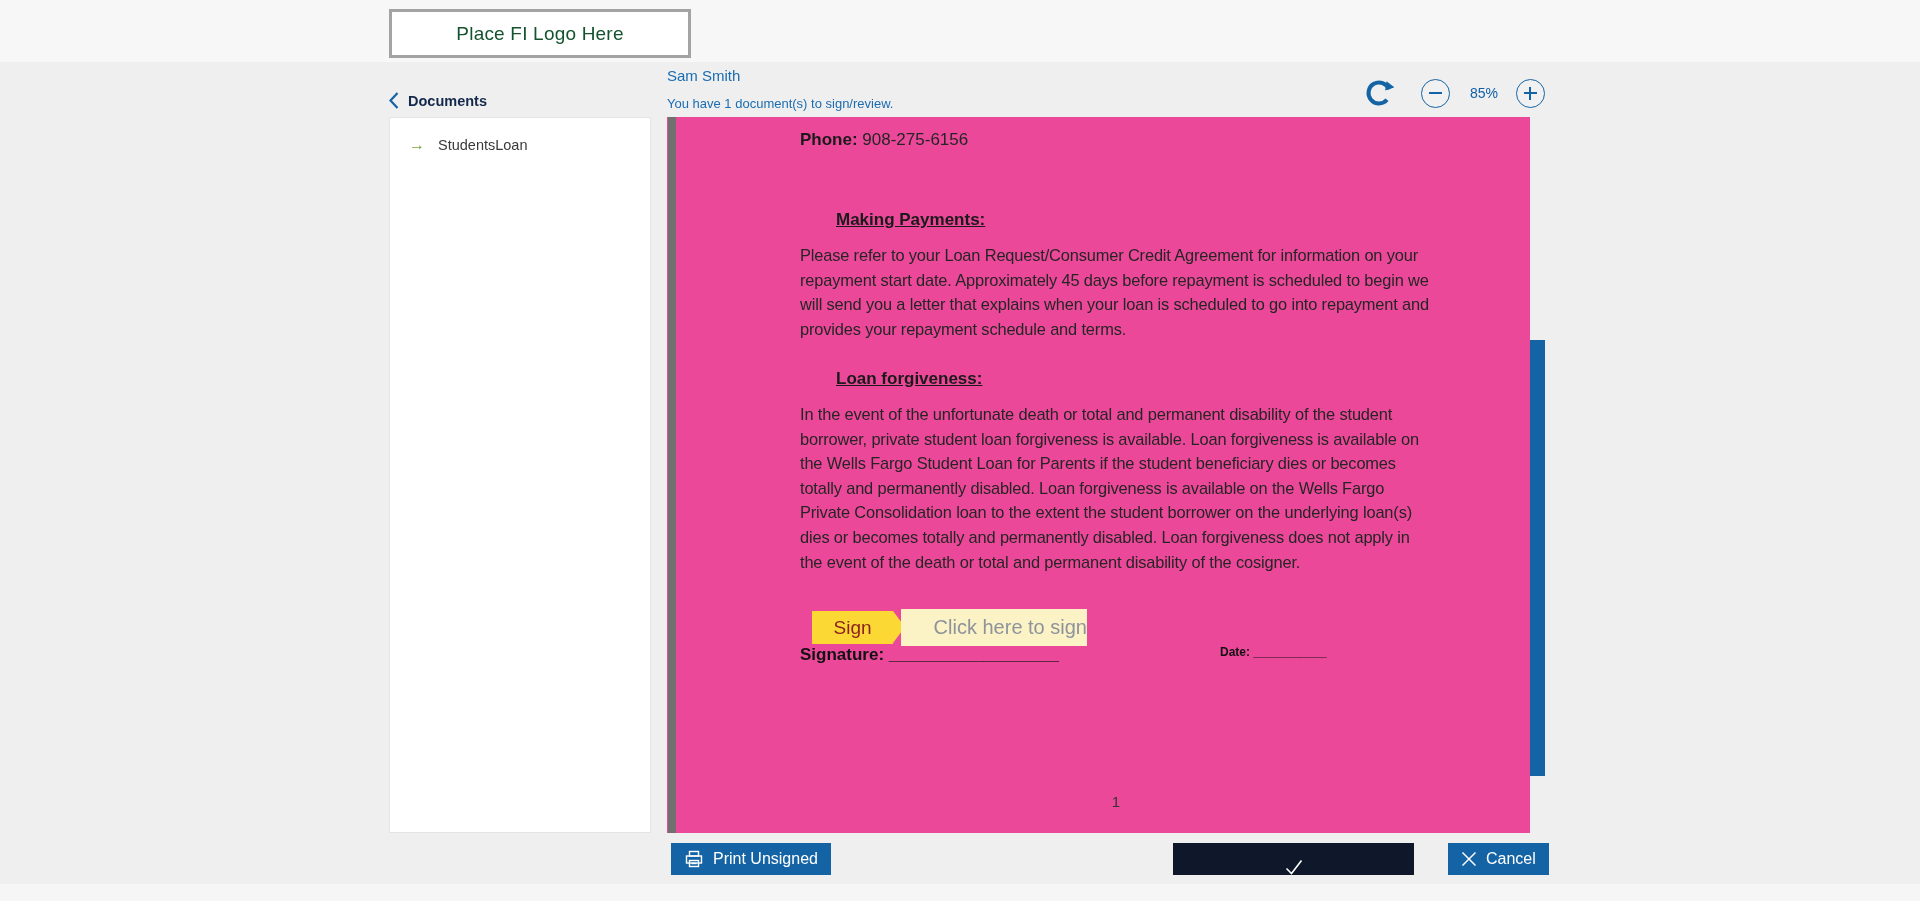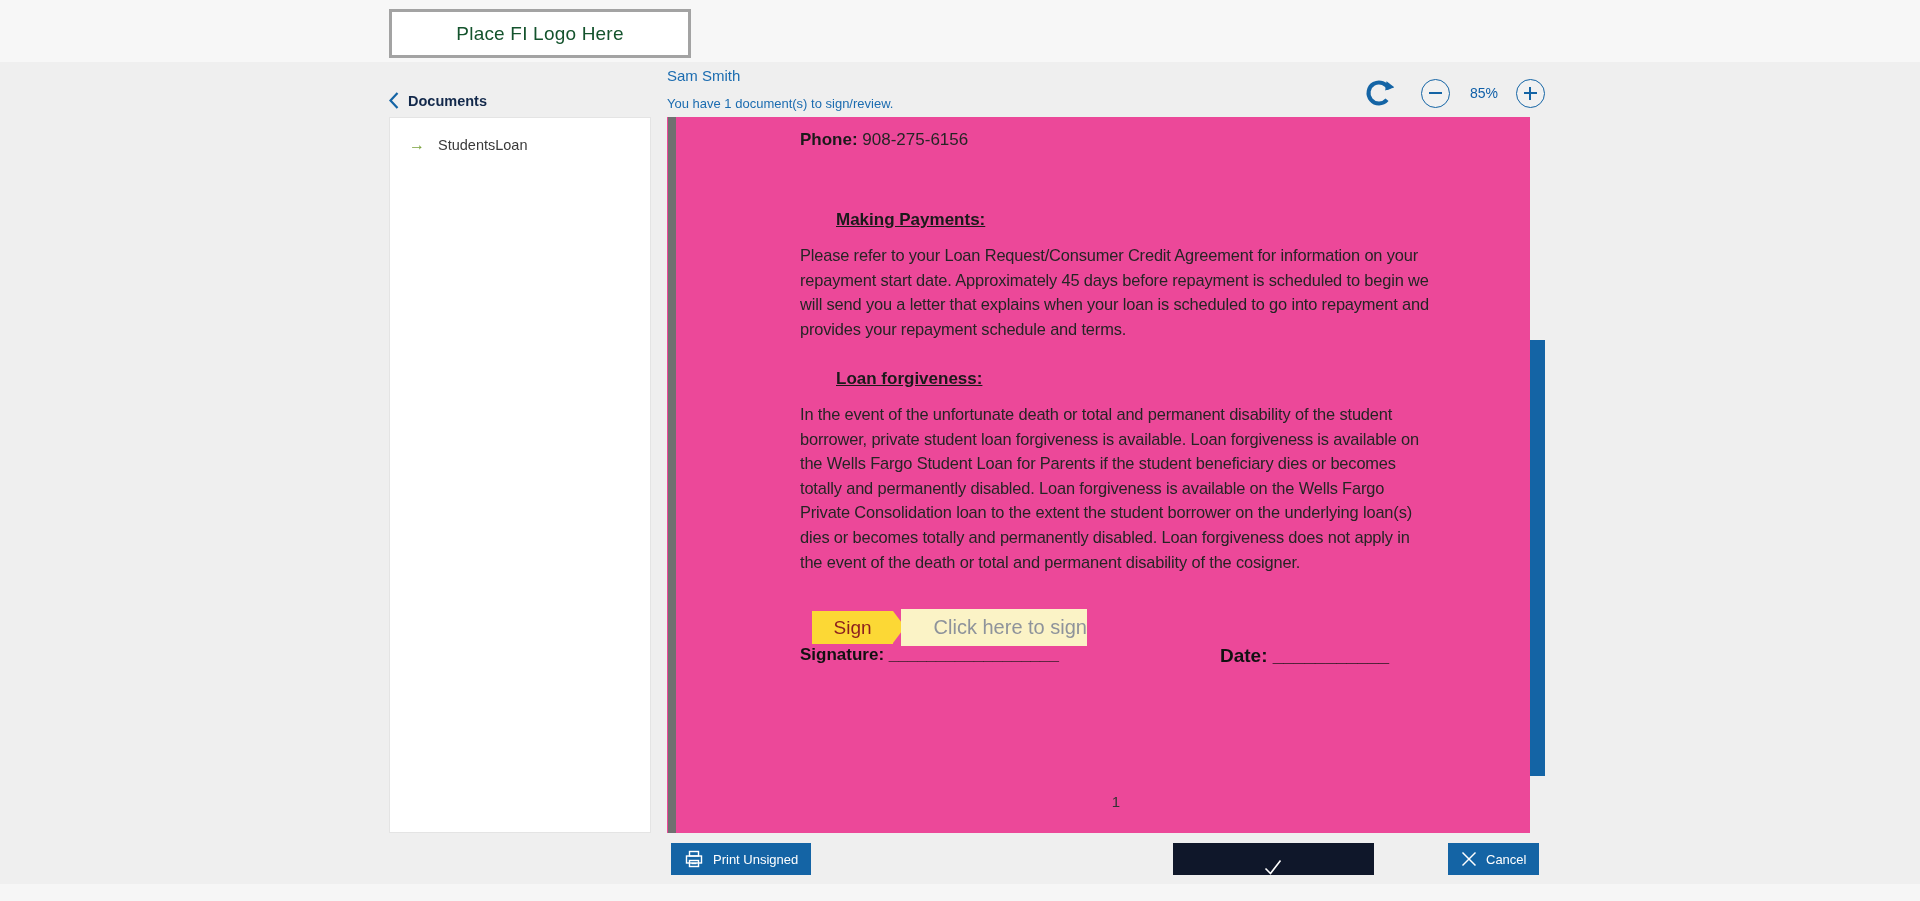--- a/index.html
+++ b/index.html
@@ -72,27 +72,27 @@
     left:226px;top:494px;width:0;height:0;cursor:pointer;
     border-top:16.5px solid transparent;border-bottom:16.5px solid transparent;
     border-left:12px solid #fcd835;
   }
   .sign-prompt{
     left:234px;top:492px;width:186px;height:37px;background:#fbf3c6;cursor:pointer;
     display:flex;align-items:center;justify-content:flex-end;
     font-size:20px;color:#8e939b;z-index:3;
   }
   .sig-row{left:133px;top:528px;font-size:17px;font-weight:bold;color:#111;white-space:pre;}
-  .date-row{left:553px;top:528px;font-size:19px;font-weight:bold;color:#111;white-space:pre;}
+  .date-row{left:553px;top:528px;font-size:12px;font-weight:bold;color:#111;white-space:pre;}
   .page-num{left:133px;top:676px;width:632px;text-align:center;font-size:15px;color:#333;}
 
   
   .btn{
     height:32px;display:flex;align-items:center;gap:9px;padding:16px 13px;
-    color:#ffffff;font-size:13px;border:none;cursor:pointer;box-sizing:border-box;
+    color:#ffffff;font-size:16px;border:none;cursor:pointer;box-sizing:border-box;
   }
   .btn-dark{background:#1464a5;}
   .btn-mid{background:#0f172a;flex-direction:column;}
   .btn-print{left:671px;top:843px;}
   .btn-confirm{left:1173px;top:843px;}
   .btn-cancel{left:1448px;top:843px;}
   .bottom-strip{left:0;top:884px;width:1920px;height:17px;background:#f6f6f6;}
 </style>
 </head>
 <body>

